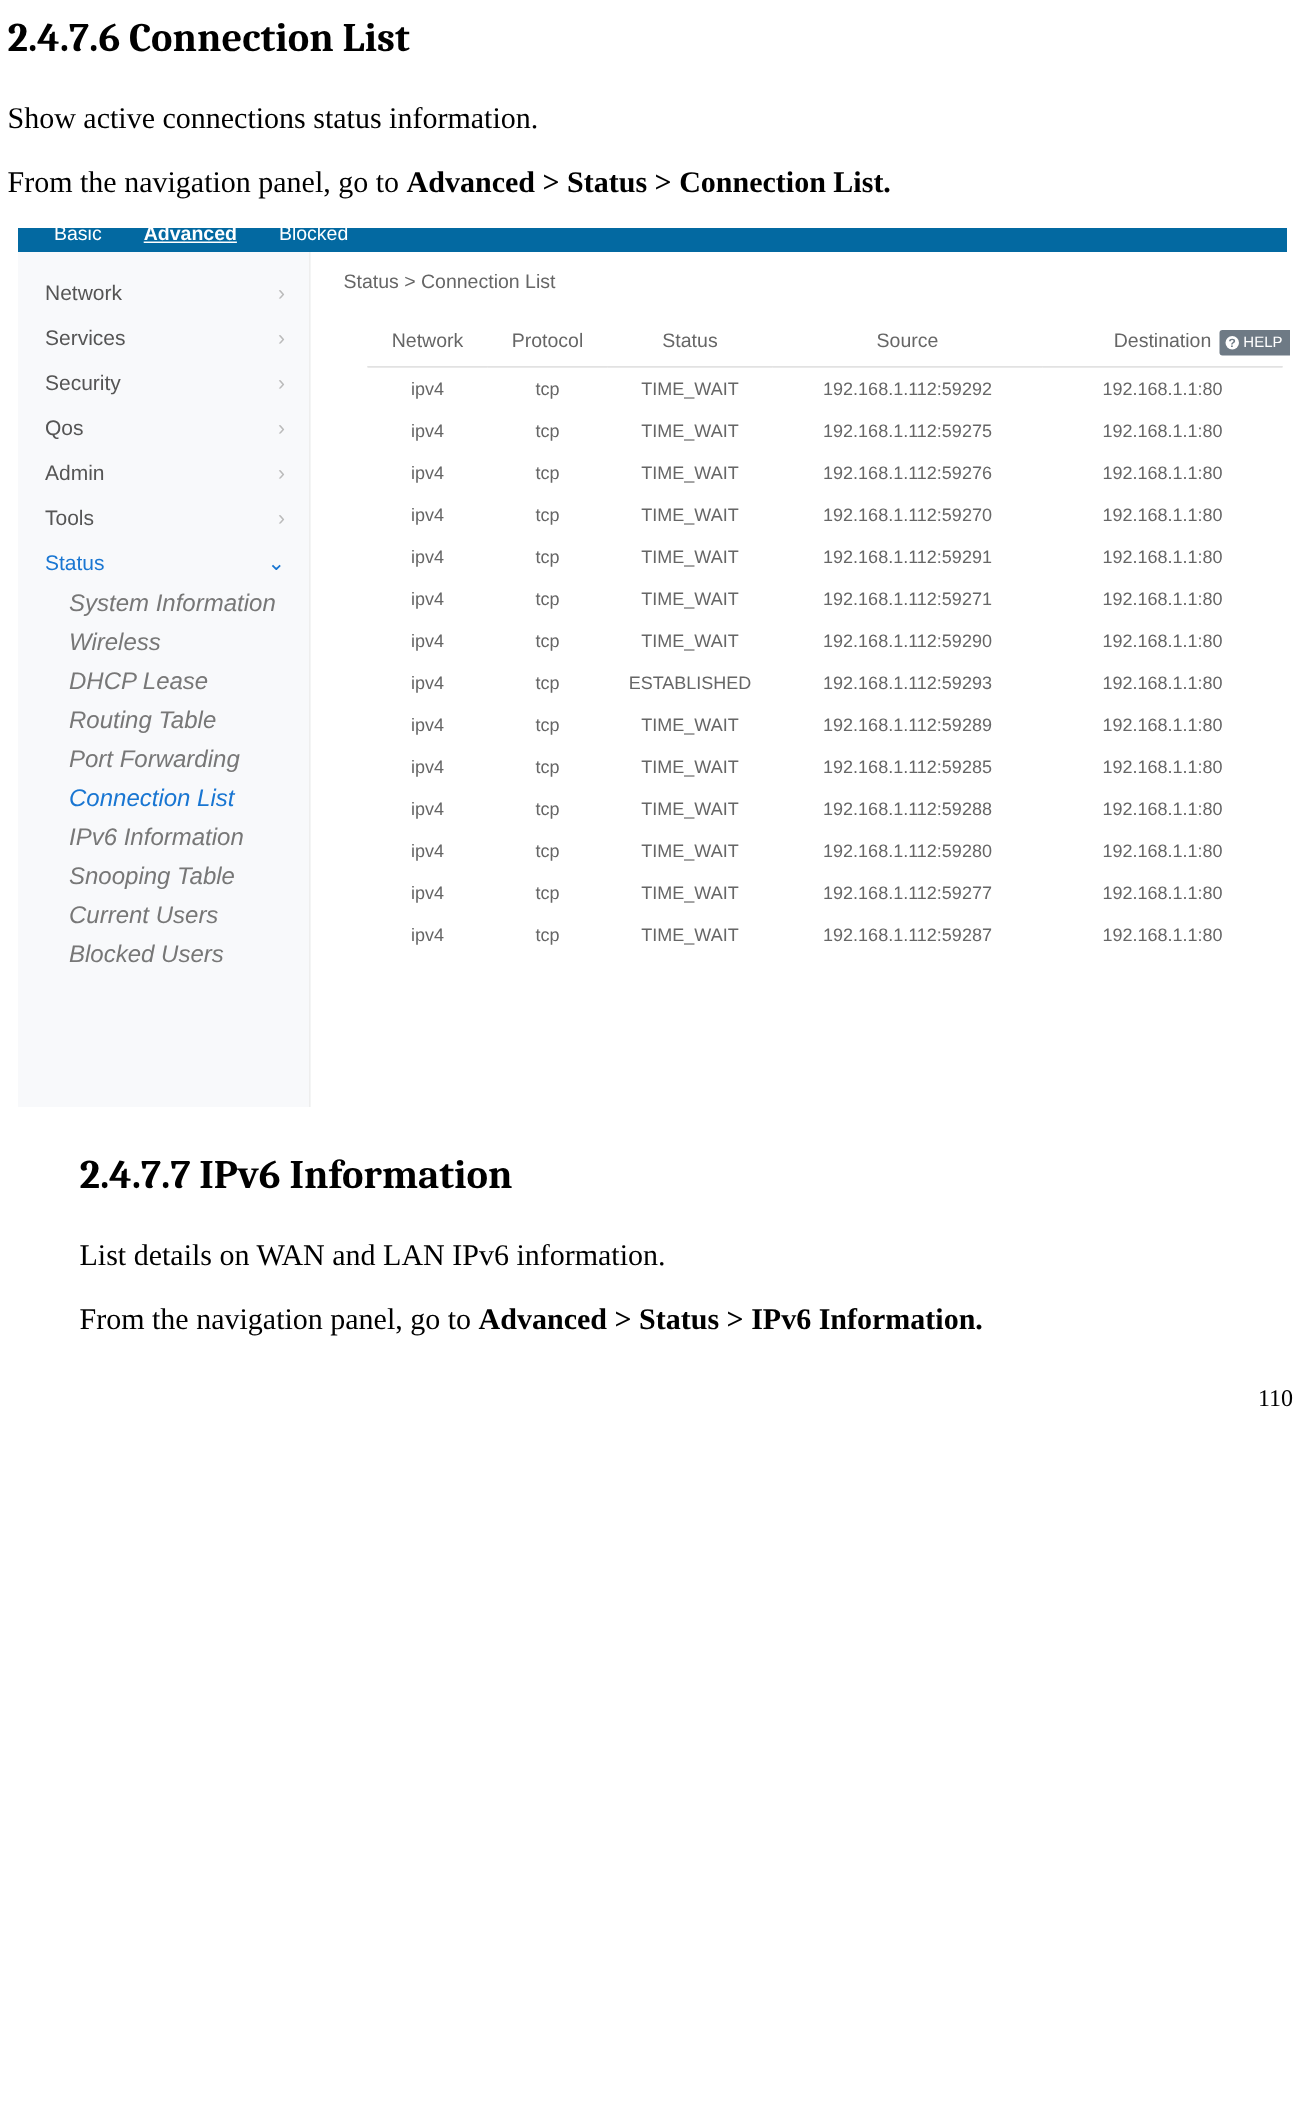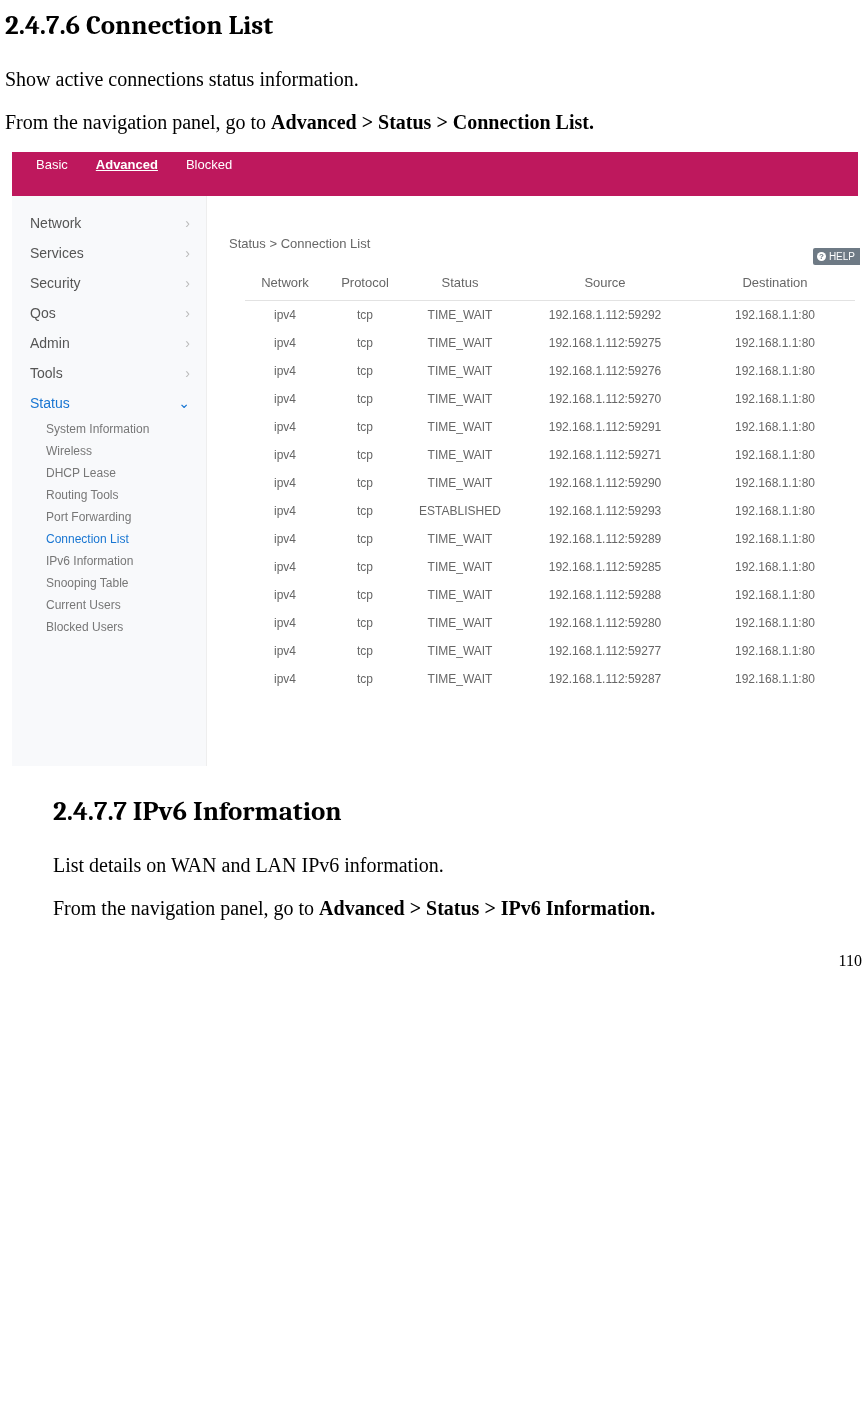--- a/index.html
+++ b/index.html
@@ -26,25 +26,25 @@
     .screenshot {
       margin: 0 0 30px 12px;
       width: 846px;
       background: #fff;
       font-family: Arial, Helvetica, sans-serif;
       font-size: 13px;
       color: #333;
       position: relative;
     }
     .topbar {
-      background: #be185d;
+      background: #0369a1;
       color: #fff;
       display: flex;
-      align-items: flex-start;
-      height: 44px;
+      align-items: flex-end;
+      height: 16px;
       padding-left: 10px;
       font-size: 13px;
     }
     .topbar .tab {
       padding: 5px 14px;
       cursor: default;
     }
     .topbar .tab.active {
       font-weight: bold;
       text-decoration: underline;
@@ -72,34 +72,34 @@
     .side-item.active {
       color: #1976d2;
     }
     .side-item .chev {
       color: #bbb;
       font-size: 14px;
     }
     .side-item.active .chev { color: #1976d2; }
     .side-sub {
       padding: 4px 0 4px 34px;
-      font-size: 12px;
+      font-size: 16px;
       color: #777;
+      font-style: italic;
     }
     .side-sub.active { color: #1976d2; }
     .main {
       flex: 1;
       padding: 6px 0 10px 20px;
       position: relative;
     }
     .breadcrumb {
       font-size: 13px;
       color: #666;
       padding: 6px 0 14px 2px;
-      margin-top: 28px;
     }
     .page-title {
       font-size: 26px;
       font-weight: 300;
       color: #444;
       margin: 0 0 12px 6px;
       font-family: Arial, Helvetica, sans-serif;
     }
     .table-wrap {
       margin-left: 18px;
@@ -197,21 +197,21 @@
         <span>Tools</span>
         <span class="chev">›</span>
       </div>
       <div class="side-item active">
         <span>Status</span>
         <span class="chev">⌄</span>
       </div>
       <div class="side-sub">System Information</div>
       <div class="side-sub">Wireless</div>
       <div class="side-sub">DHCP Lease</div>
-      <div class="side-sub">Routing Tools</div>
+      <div class="side-sub">Routing Table</div>
       <div class="side-sub">Port Forwarding</div>
       <div class="side-sub active">Connection List</div>
       <div class="side-sub">IPv6 Information</div>
       <div class="side-sub">Snooping Table</div>
       <div class="side-sub">Current Users</div>
       <div class="side-sub">Blocked Users</div>
     </div>
 
     <div class="main">
       <div class="breadcrumb">Status &gt; Connection List</div>

